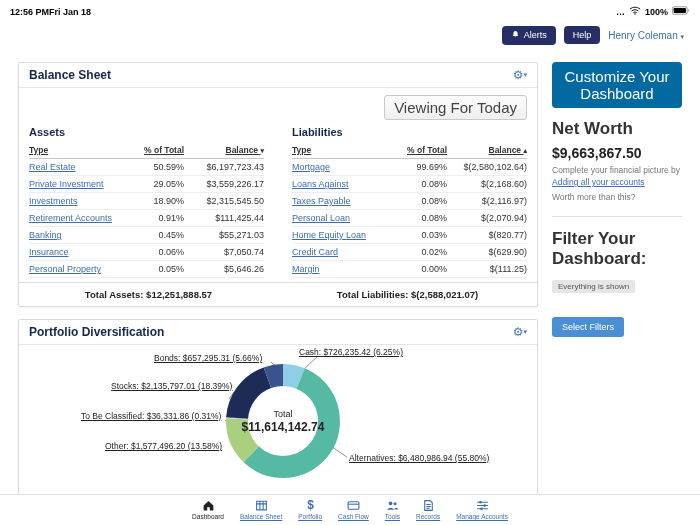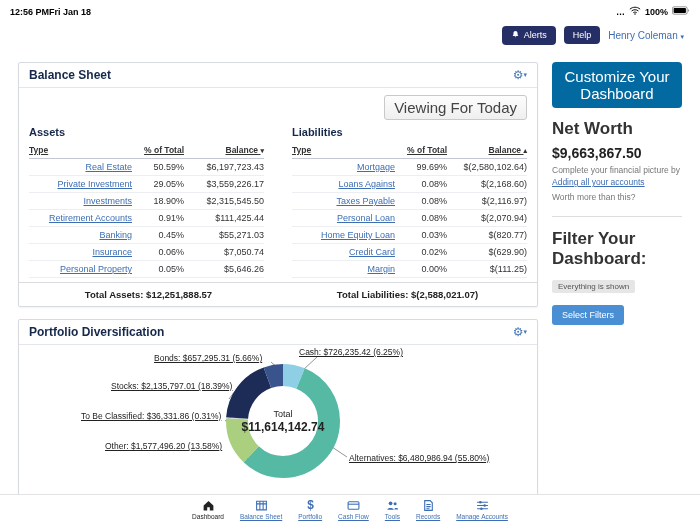--- a/index.html
+++ b/index.html
@@ -35,21 +35,21 @@
   .viewing-btn { font-size:15px; padding:3px 9px; border:1px solid #c9c9c9; border-radius:3px; background:linear-gradient(#fdfdfd,#efefef); color:#444; font-family:inherit; cursor:pointer; }
 
   .tables { display:flex; gap:28px; padding:4px 10px 4px; }
   .tcol { flex:1; min-width:0; }
   .tcol h3 { margin:2px 0 5px; font-size:11px; color:#15284b; }
   table { width:100%; border-collapse:collapse; font-size:9px; }
   th { font-size:8.5px; color:#333; text-align:left; padding:2px 0 3px; border-bottom:1px solid #c3c9d2; text-decoration:underline; cursor:pointer; font-weight:700; }
   th.num, td.num { text-align:right; }
   th.col-pct, td.col-pct { width:52px; }
   th.col-bal, td.col-bal { width:80px; }
-  td { padding:3px 0; border-bottom:1px solid #eceef1; color:#333;text-align:right; }
+  td { padding:3px 0; border-bottom:1px solid #eceef1; color:#333; }
   .cell-link { color:#3d6eb4; text-decoration:underline; cursor:pointer; }
   .sort { font-size:7px; text-decoration:none; display:inline-block; }
 
   .totals-row { display:flex; border-top:1px solid #d9dde2; }
   .totals-row .total { flex:1; text-align:center; font-weight:700; font-size:9.5px; padding:6px 10px; color:#222; }
   .networth-row { border-top:1px solid #d9dde2; text-align:right; font-weight:700; font-size:9.5px; padding:6px 10px; color:#222; }
 
   
   .chart-area { position:relative; height:158px; }
   #donut { position:absolute; left:202px; top:14px; }
@@ -59,21 +59,21 @@
   .donut-center { position:absolute; left:202px; top:64px; width:124px; text-align:center; font-size:9px; color:#222; pointer-events:none; }
   .donut-center .val { font-weight:700; font-size:12px; margin-top:1px; }
 
   
   .customize-btn { width:100%; background:#0369a1; color:#fff; border:none; border-radius:4px; font-size:15px; padding:6px 4px; font-family:inherit; cursor:pointer; }
   .side-col h3 { font-size:17px; color:#333; margin:11px 0 6px; font-weight:700; }
   .nw-value { font-size:14px; font-weight:700; color:#222; margin-bottom:4px; }
   .muted { font-size:8.5px; color:#777; line-height:1.4; margin-bottom:3px; }
   .link { color:#3d6eb4; text-decoration:underline; cursor:pointer; }
   .side-col hr { border:none; border-top:1px solid #ddd; margin:12px 0; }
-  .pill { display:inline-block; background:#e6e6e6; color:#555; font-size:8px; padding:2px 6px; border-radius:2px; margin-bottom:12px; }
+  .pill { display:inline-block; background:#e6e6e6; color:#555; font-size:8px; padding:2px 6px; border-radius:2px; margin-bottom:24px; }
   .filters-btn { display:block; background:#4a8fd3; color:#fff; border:none; border-radius:3px; font-size:9px; padding:5px 10px; font-family:inherit; cursor:pointer; }
 
   
   .tab-bar { position:absolute; left:0; right:0; bottom:0; background:#fff; border-top:1px solid #e2e2e2; display:flex; justify-content:center; align-items:flex-end; gap:16px; padding:4px 0 5px; }
   .tab-item { display:flex; flex-direction:column; align-items:center; gap:1px; color:#3d6eb4; cursor:pointer; }
   .tab-item .tab-label { font-size:6.5px; text-decoration:underline; }
   .tab-item.active { color:#222; }
   .tab-item.active .tab-label { text-decoration:none; }
   .tab-icon svg { display:block; }
 </style>

